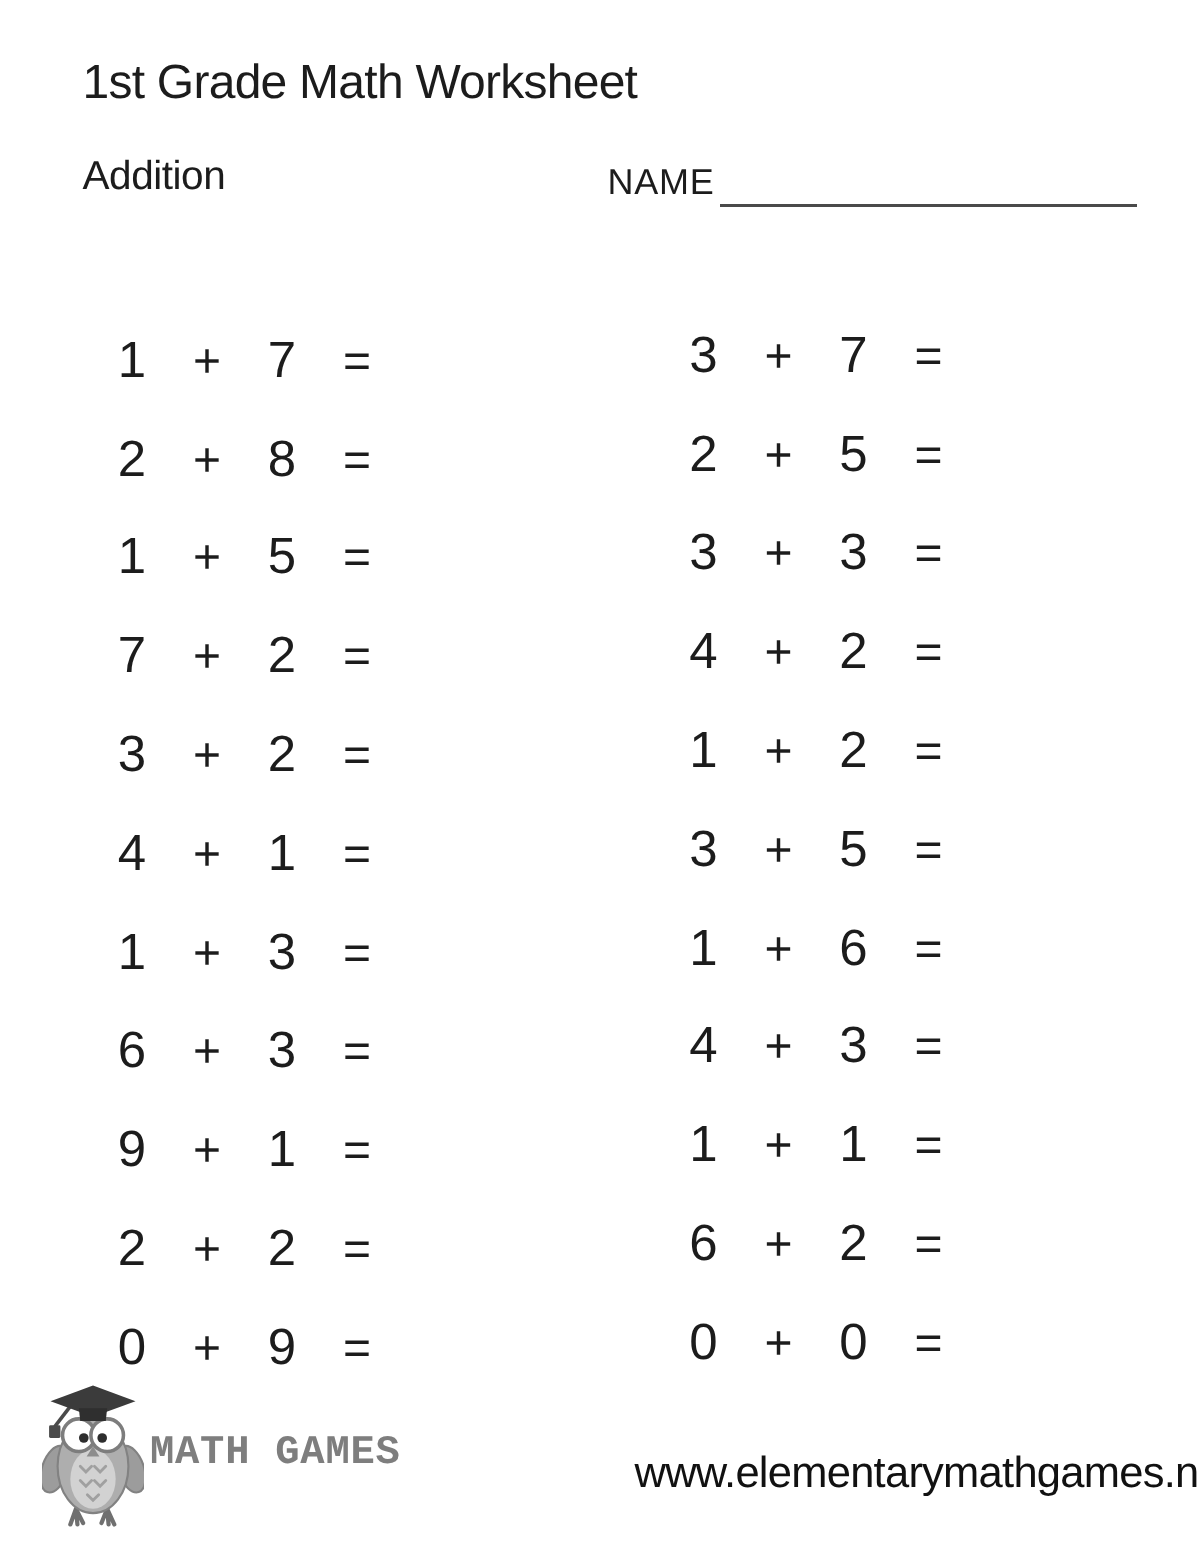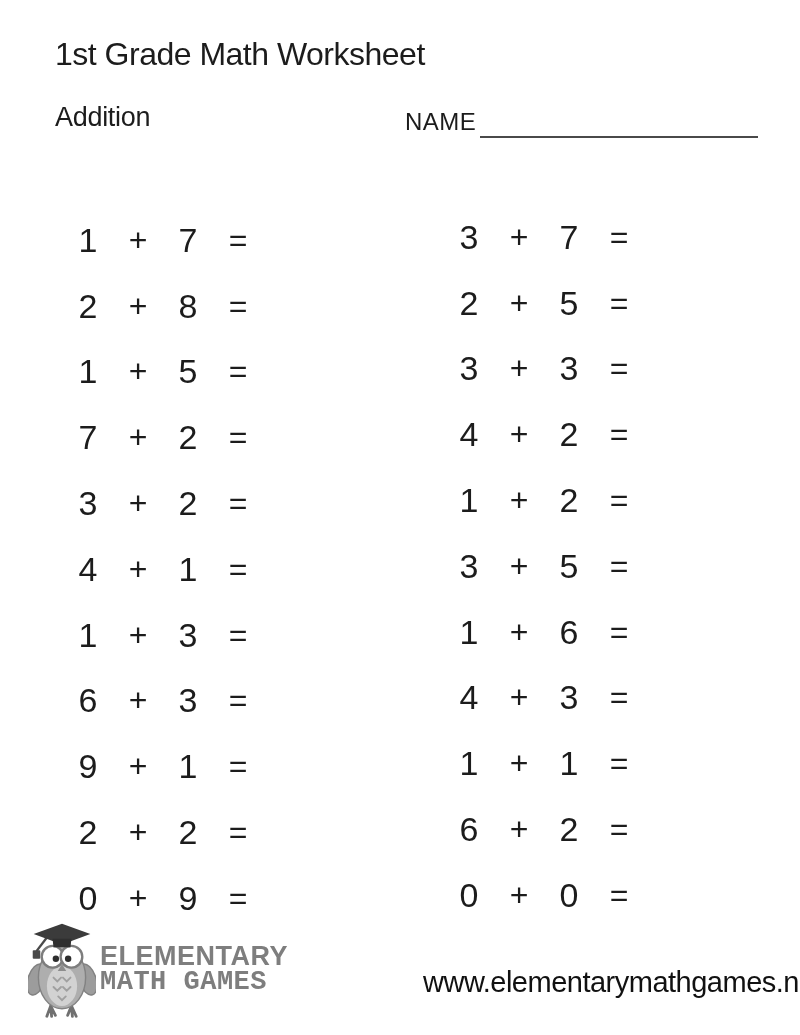--- a/index.html
+++ b/index.html
@@ -294,20 +294,19 @@
         <circle cx="46" cy="36" r="11.5" fill="#ffffff" stroke="#7d7d7d" stroke-width="2.5"></circle>
         <circle cx="29.5" cy="38" r="3.4" fill="#2e2e2e"></circle>
         <circle cx="42.5" cy="38" r="3.4" fill="#2e2e2e"></circle>
 
         <path d="M36 44 L40.5 51 L31.5 51 Z" fill="#8d8d8d"></path>
 
         <path d="M36 1 L66 12 L36 23 L6 12 Z" fill="#3b3b3b"></path>
         <path d="M26 17 L46 17 L45 26 L27 26 Z" fill="#2f2f2f"></path>
       </svg>
       <div class="logo-text">
-        <div class="l1">ELEMENTARY</div>
         <div class="l2">MATH GAMES</div>
       </div>
     </div>
     <div class="website">www.elementarymathgames.net</div>
   </footer>
 
 </div>
 
 </body></html>

